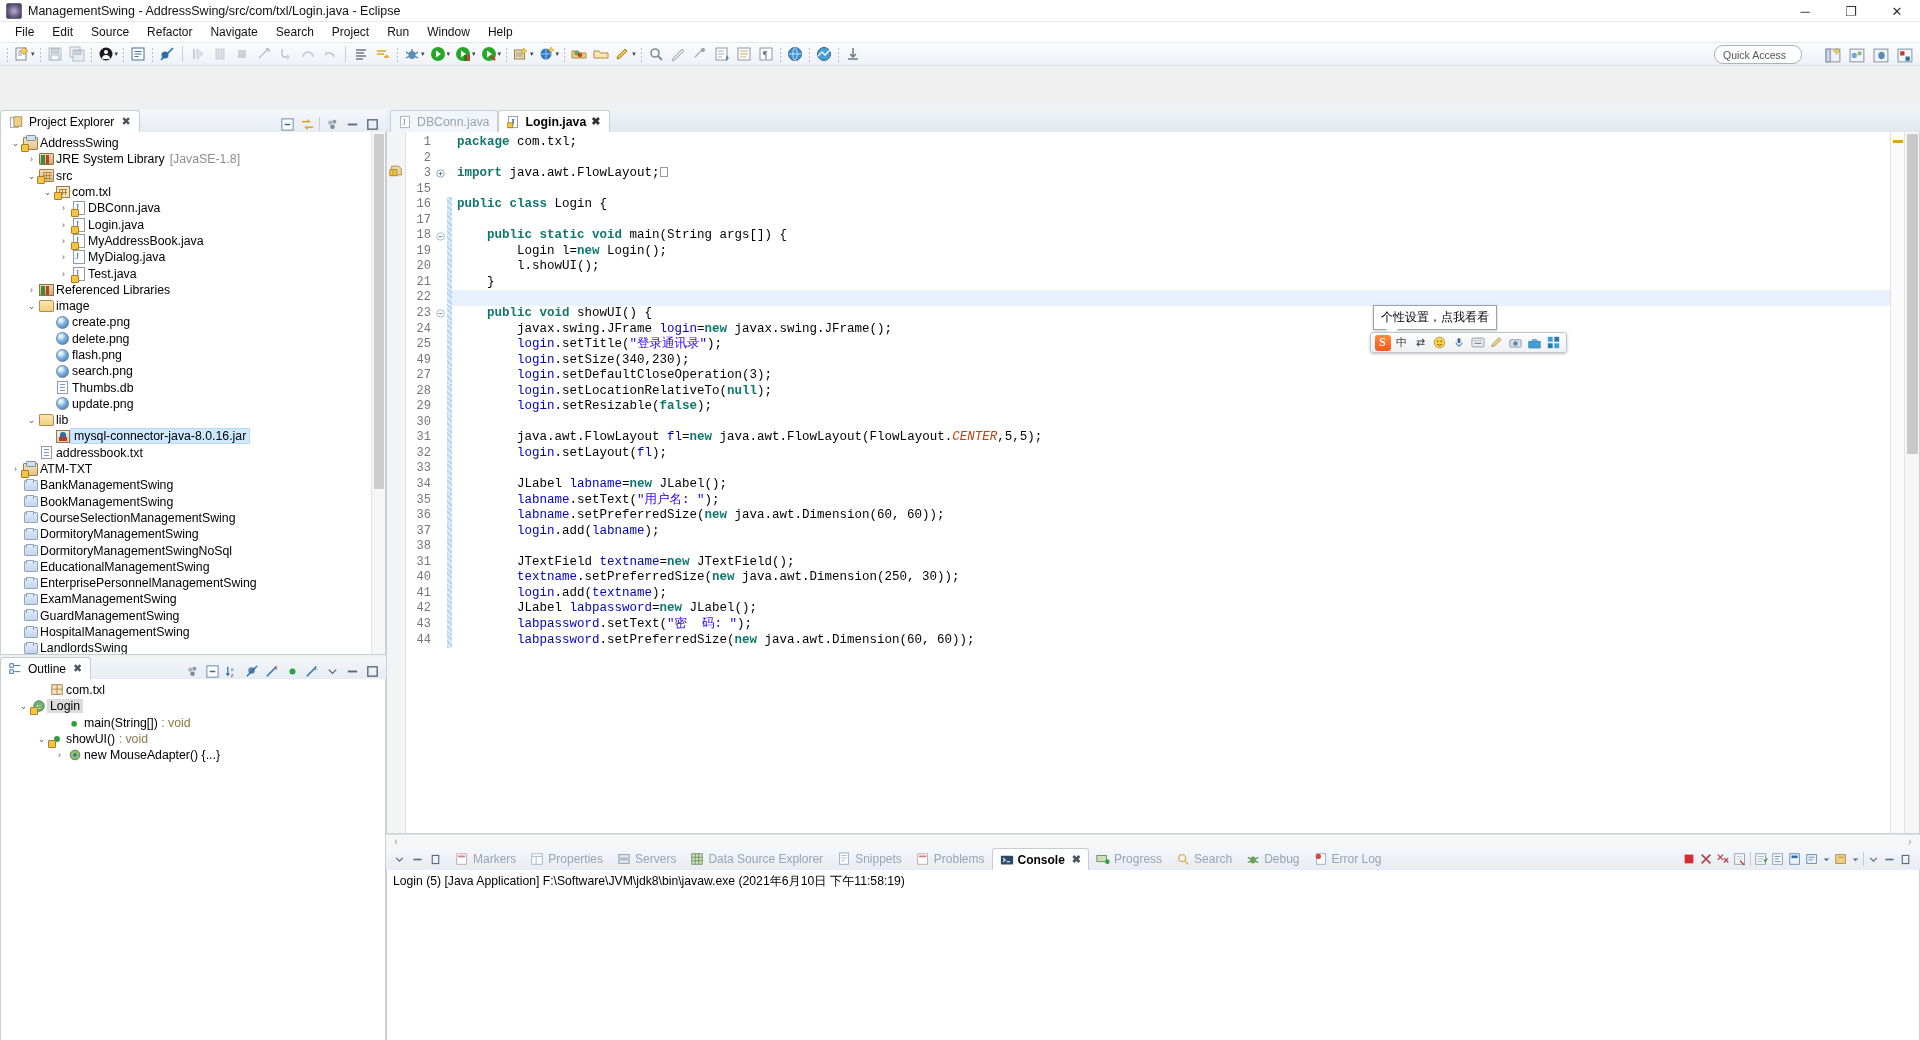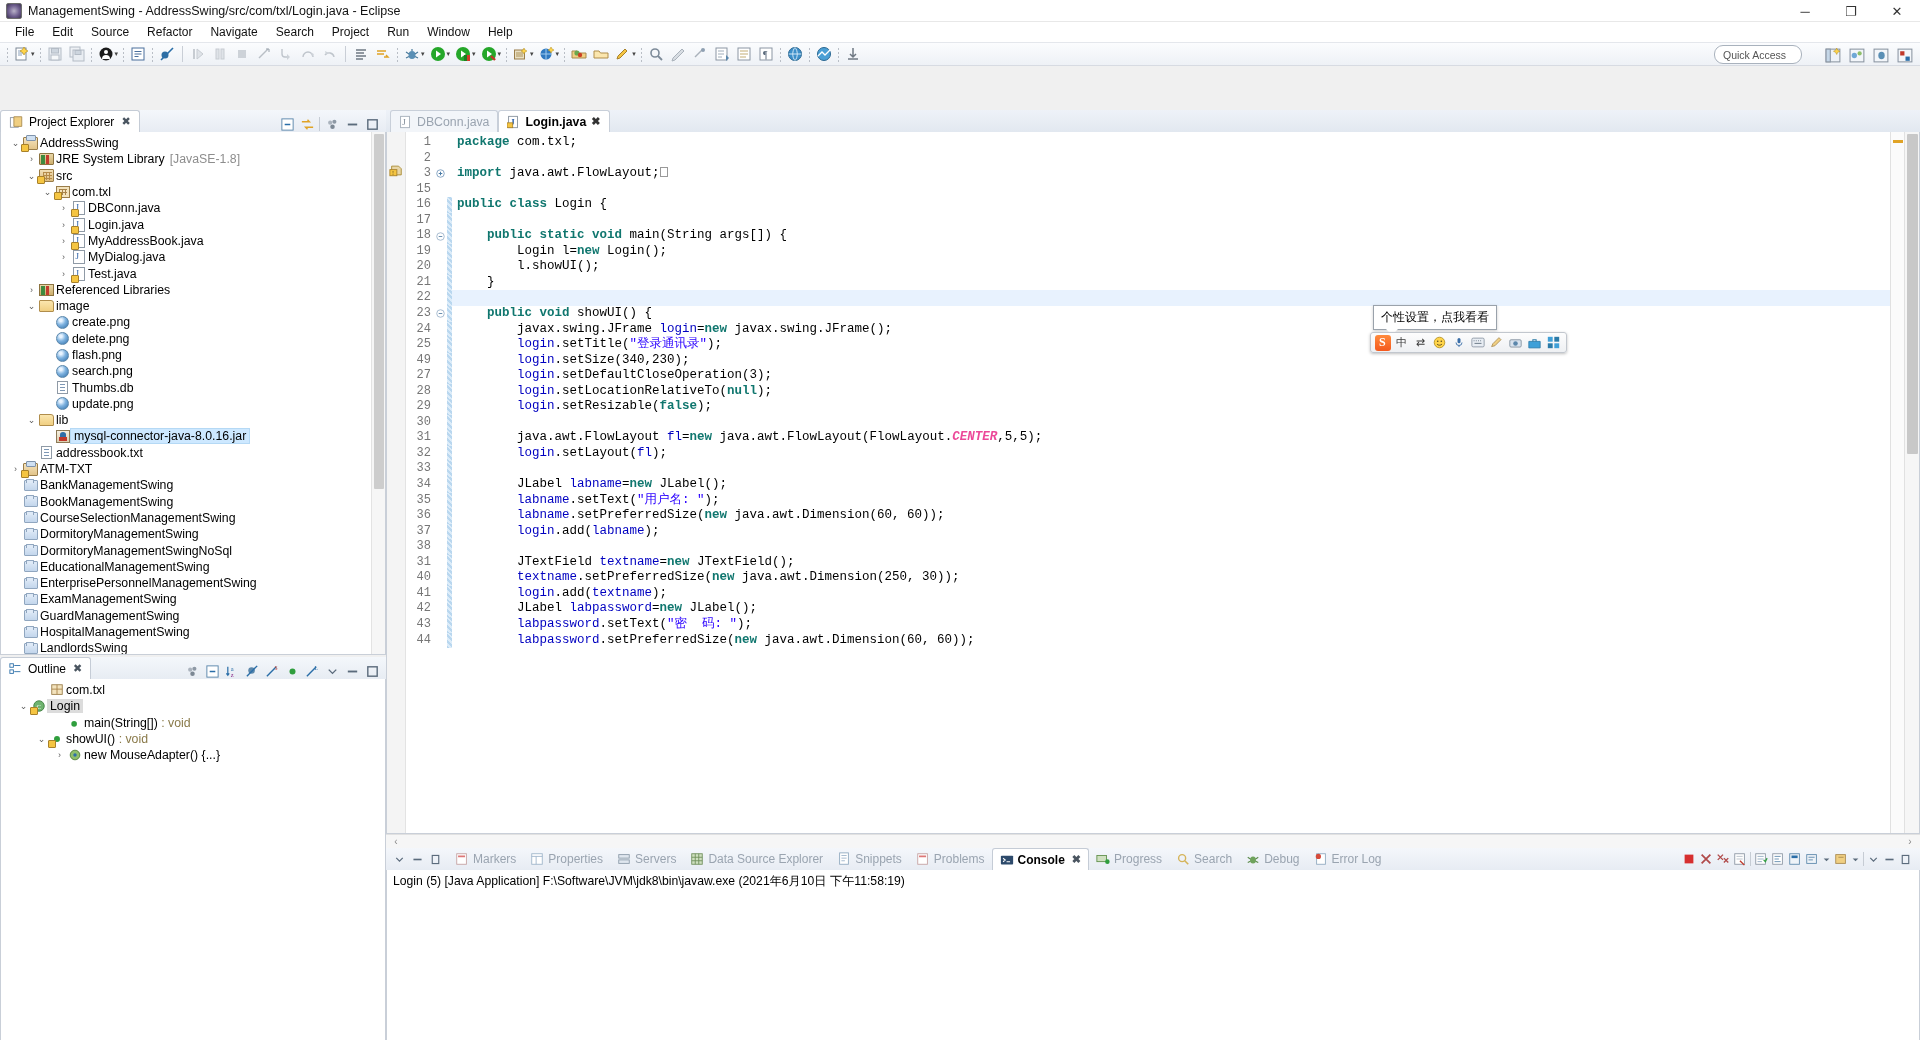--- a/index.html
+++ b/index.html
@@ -123,21 +123,21 @@
   .changebar { width:5px; background:#fff; position:relative; padding-top:3px; }
   .code {
     flex:1; font-family:"Liberation Mono", monospace; font-size:12.5px; line-height:15.55px;
     white-space:pre; overflow:hidden; padding-top:3px; position:relative; color:#000;
   }
   .code .ln { height:15.55px; padding-left:5px; }
   .code .cur { background:#e8f2fe; }
   .kw { color:#0f766e; font-weight:bold; }
   .str { color:#2a00ff; }
   .fld { color:#0000c0; }
-  .sfld { color:#ec4899; font-style:italic;font-weight:bold; }
+  .sfld { color:#c2410c; font-style:italic; }
   .placeholder-box{display:inline-block;width:8px;height:10px;border:1px solid #999;vertical-align:-1px;}
   .vscroll { width:15px; background:#f6f6f6; border-left:1px solid #e1e1e1; position:relative; }
   .vthumb { position:absolute; left:2px; width:11px; background:#c8c8c8; border-radius:1px; }
   .hscroll { height:14px; background:#f6f6f6; border-top:1px solid #e1e1e1; display:flex; align-items:center; }
   .overviewruler{ width:14px; background:#fbfbfb; border-left:1px solid #e1e1e1; position:relative;}
   
   .console-view { height:218px; display:flex; flex-direction:column; }
   .ctabs { height:22px; display:flex; align-items:center; background:linear-gradient(#f4f7fb,#e7ecf3); padding-left:4px; }
   .ctab { height:22px; display:flex;align-items:center; gap:4px; padding:0 7px; font-size:12px; color:#9aa4b0; }
   .ctab.active { background:#fff; color:#000; border:1px solid #c5ccd6; border-bottom:none; border-radius:3px 3px 0 0; font-weight:bold;}

